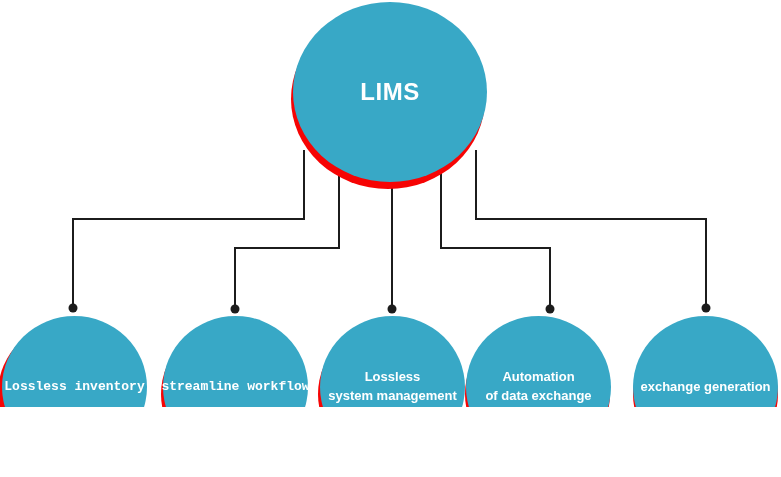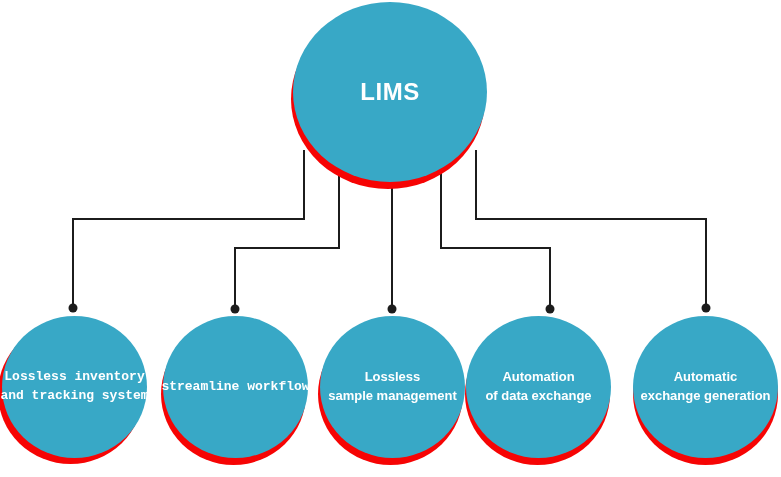--- a/index.html
+++ b/index.html
@@ -11,21 +11,21 @@
   }
   * { box-sizing: border-box; }
   html, body { margin: 0; padding: 0; }
   body {
     font-family: "Liberation Sans", sans-serif;
     background: var(--bg);
   }
   .stage {
     position: relative;
     width: 781px;
-    height: 477px;
+    height: 407px;
     background: var(--bg);
     overflow: hidden;
   }
   .connectors {
     position: absolute;
     left: 0; top: 0;
     width: 781px; height: 477px;
     z-index: 1;
   }
   .connectors polyline {
@@ -93,44 +93,42 @@
     <circle cx="706" cy="308" r="4.5"></circle>
   </svg>
 
   <div class="node root">
     <div class="label">LIMS</div>
   </div>
 
   <div class="node child pos-1">
     <div class="label">
       <span>Lossless inventory</span>
-      <span>and tracking system</span>
     </div>
   </div>
 
   <div class="node child pos-2">
     <div class="label">
       <span>streamline workflow</span>
     </div>
   </div>
 
   <div class="node child pos-3">
     <div class="label">
       <span>Lossless</span>
-      <span>sample management</span>
+      <span>system management</span>
     </div>
   </div>
 
   <div class="node child pos-4">
     <div class="label">
       <span>Automation</span>
       <span>of data exchange</span>
     </div>
   </div>
 
   <div class="node child pos-5">
     <div class="label">
-      <span>Automatic</span>
       <span>exchange generation</span>
     </div>
   </div>
 
 </div>
 
 </body></html>

